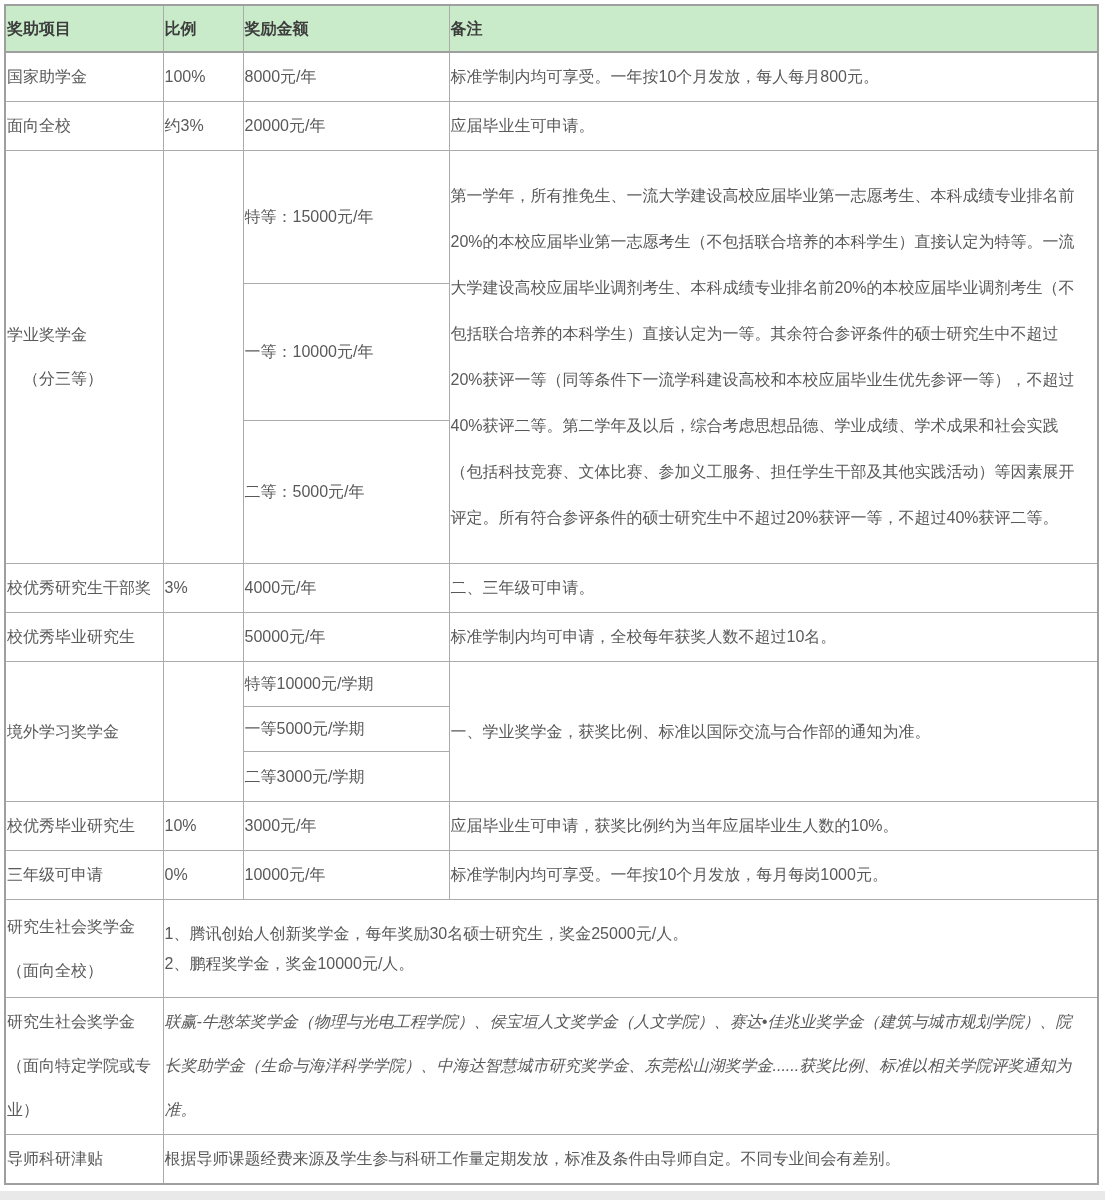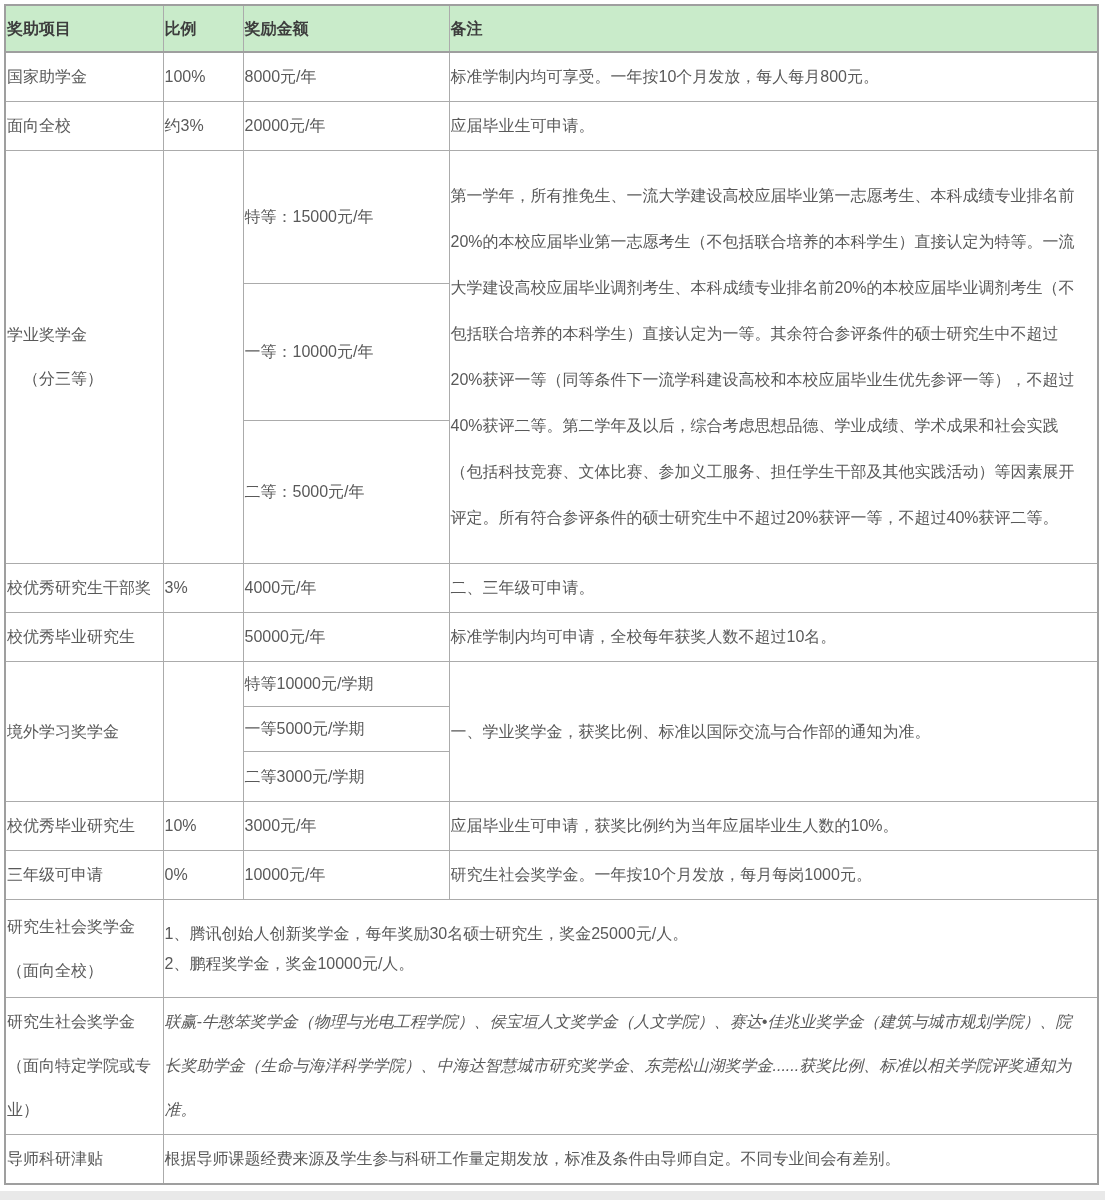--- a/index.html
+++ b/index.html
@@ -126,21 +126,21 @@
       <tr style="height:46px">
         <td class="name">校优秀毕业研究生</td>
         <td>10%</td>
         <td>3000元/年</td>
         <td>应届毕业生可申请，获奖比例约为当年应届毕业生人数的10%。</td>
       </tr>
       <tr style="height:45px">
         <td class="name">三年级可申请</td>
         <td>0%</td>
         <td>10000元/年</td>
-        <td>研究生社会奖学金。一年按10个月发放，每月每岗1000元。</td>
+        <td>标准学制内均可享受。一年按10个月发放，每月每岗1000元。</td>
       </tr>
       <tr style="height:98px">
         <td class="name">研究生社会奖学金
 （面向全校）</td>
         <td class="detail" colspan="3">1、腾讯创始人创新奖学金，每年奖励30名硕士研究生，奖金25000元/人。
 2、鹏程奖学金，奖金10000元/人。</td>
       </tr>
       <tr style="height:122px">
         <td class="name">研究生社会奖学金
 （面向特定学院或专业）</td>

